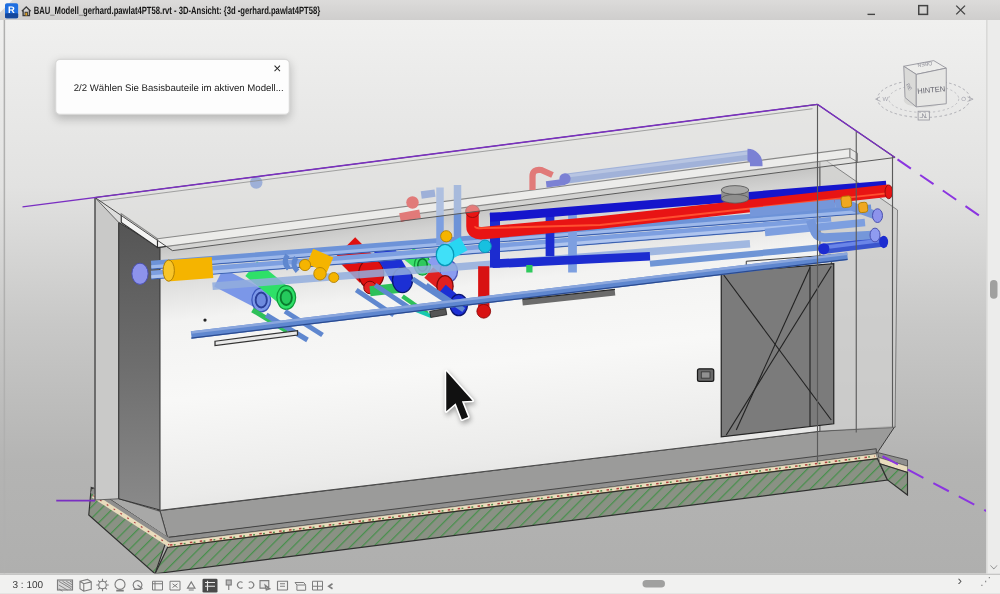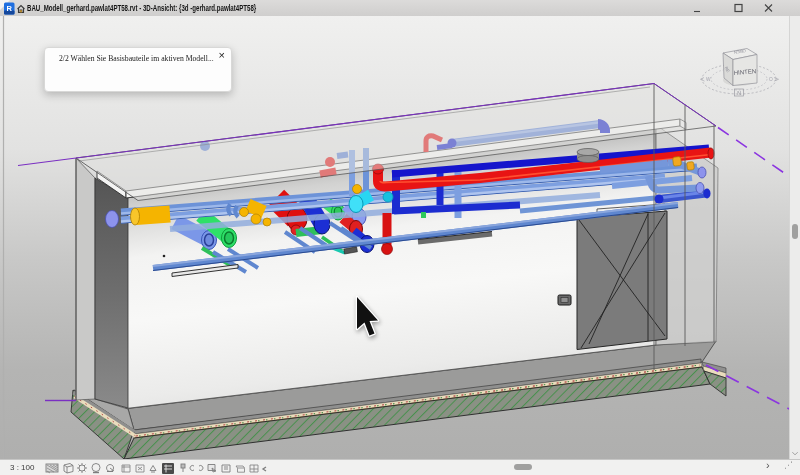--- a/index.html
+++ b/index.html
@@ -11,21 +11,21 @@
   #bottombar{position:absolute;left:0;top:459px;width:800px;height:16px;background:#f1f1f0;border-top:1px solid #c6c6c5;box-sizing:border-box;}
   #scaletext{position:absolute;left:10px;top:3px;font-size:8px;color:#3a3a3a;}
   #hthumb{position:absolute;left:514px;top:4px;width:18px;height:6px;background:#a0a09f;border-radius:3px;}
   #hright{position:absolute;left:766px;top:-1px;font-size:11px;color:#555;}
   #grip{position:absolute;left:784px;top:0px;font-size:9px;color:#888;}
   #vscroll{position:absolute;right:0;top:16px;width:11px;height:443px;background:#ececeb;border-left:1px solid #d5d5d4;box-sizing:border-box;}
   #vthumb{position:absolute;left:2px;top:208px;width:6px;height:15px;background:#a0a09f;border-radius:3px;}
   #vdown{position:absolute;left:2px;bottom:1px;font-size:8px;color:#666;}
   #tooltip{position:absolute;left:44px;top:47px;width:188px;height:45px;background:#fdfdfd;border:1px solid #d8d8d7;border-radius:4px;box-shadow:0 3px 8px rgba(0,0,0,0.22);box-sizing:border-box;}
   #ttx{position:absolute;right:6px;top:1px;font-size:11px;color:#222;}
-  #ttt{position:absolute;left:14px;top:6px;font-size:7.7px;color:#1b1b1b;white-space:nowrap;font-family:Liberation Serif, serif;}
+  #ttt{position:absolute;left:14px;top:18px;font-size:7.7px;color:#1b1b1b;white-space:nowrap;}
 </style>
 </head>
 <body>
 <div id="win">
   <div id="canvas">
     <svg width="789" height="443" viewBox="0 16 789 443">
       <defs>
         <linearGradient id="bg" x1="0" y1="0" x2="0" y2="1">
           <stop offset="0" stop-color="#f0f0ef"></stop>
           <stop offset="0.3" stop-color="#e2e2e1"></stop>

